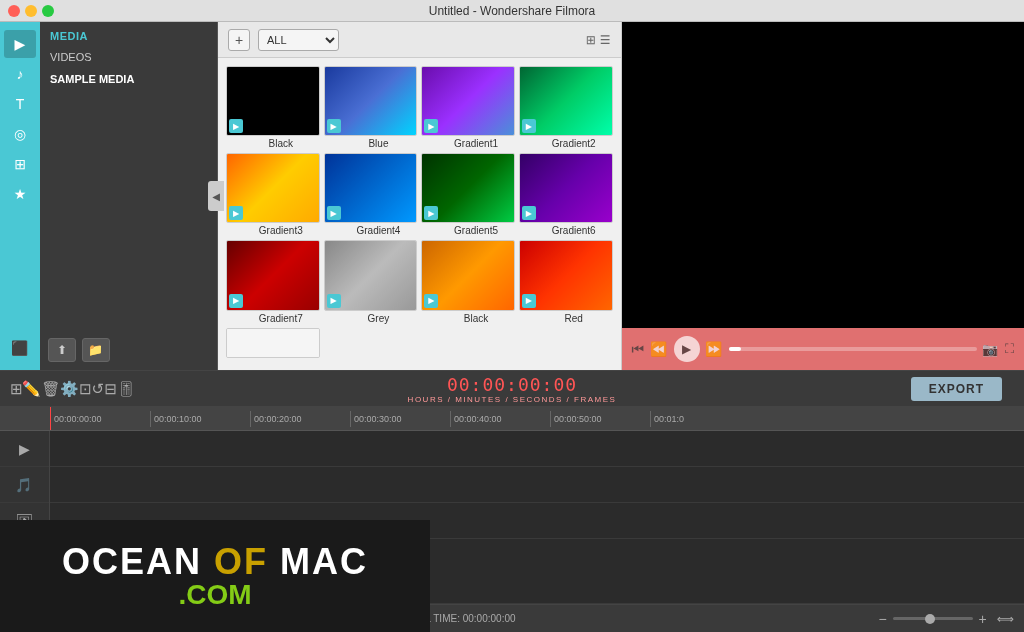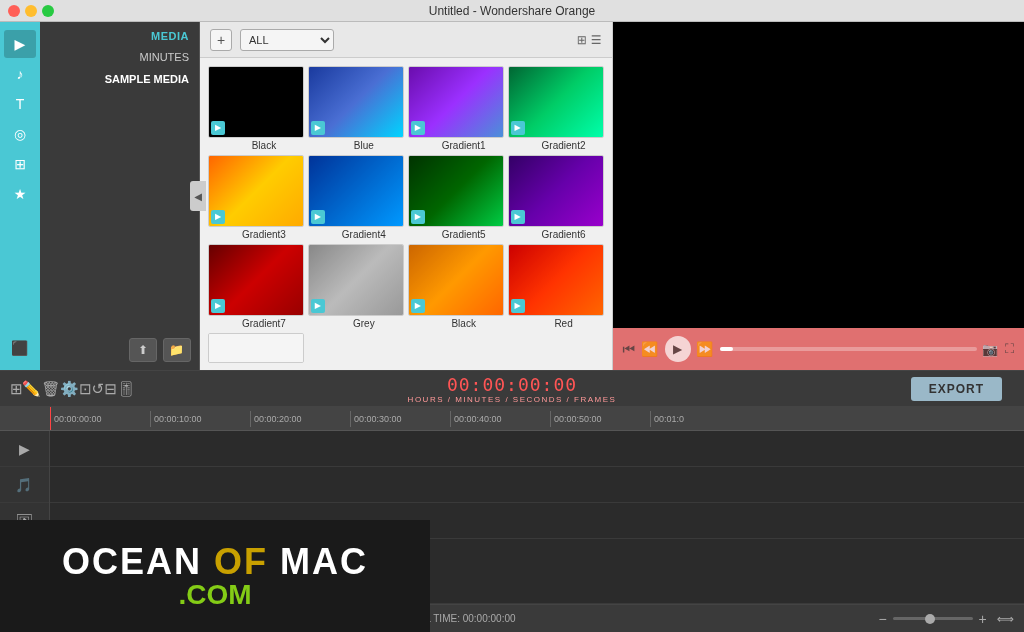--- a/index.html
+++ b/index.html
@@ -30,23 +30,22 @@
       padding-top: 8px; gap: 2px;
     }
     .sidebar-icon {
       width: 32px; height: 28px; display: flex; align-items: center; justify-content: center;
       color: white; font-size: 14px; cursor: pointer; border-radius: 3px;
     }
     .sidebar-icon.active { background: rgba(0,0,0,0.2); }
 
     
     .left-panel {
-      width: 160px; background: #3a3a3a; display: flex; flex-direction: column;
+      width: 178px; background: #3a3a3a; display: flex; flex-direction: column;
       border-right: 1px solid #555;
-      align-items: flex-end;
     }
     .left-panel-title {
       color: #4ac8d4; font-size: 11px; font-weight: bold; padding: 8px 10px 4px;
       letter-spacing: 0.5px;
     }
     .left-panel-item {
       color: #ccc; font-size: 11px; padding: 5px 10px; cursor: pointer;
     }
     .left-panel-item.active { color: white; font-weight: bold; }
     .left-panel-bottom {
@@ -67,21 +66,21 @@
       height: 36px; background: #e8e8e8; border-bottom: 1px solid #ccc;
       display: flex; align-items: center; padding: 0 10px; gap: 8px;
     }
     .add-btn {
       width: 22px; height: 22px; border: 1px solid #aaa; border-radius: 3px;
       background: #f5f5f5; display: flex; align-items: center; justify-content: center;
       font-size: 14px; cursor: pointer; color: #555;
     }
     .filter-select {
       height: 22px; border: 1px solid #aaa; border-radius: 3px;
-      background: #f5f5f5; font-size: 11px; padding: 0 4px; width: 94px; color: #333;
+      background: #f5f5f5; font-size: 11px; padding: 0 4px; width: 81px; color: #333;
       cursor: pointer;
     }
     .view-icons { margin-left: auto; display: flex; gap: 4px; }
     .view-icon { font-size: 12px; color: #666; cursor: pointer; }
 
     .media-grid {
       flex: 1; overflow-y: auto; padding: 8px; display: grid;
       grid-template-columns: repeat(4, 1fr); gap: 4px; align-content: start;
     }
     .media-item { display: flex; flex-direction: column; align-items: center; cursor: pointer; }
@@ -229,39 +228,39 @@
   </style>
 </head>
 <body>
 
 <div class="titlebar">
   <div class="traffic-lights">
     <div class="tl tl-close"></div>
     <div class="tl tl-min"></div>
     <div class="tl tl-max"></div>
   </div>
-  <span class="titlebar-title">Untitled - Wondershare Orange</span>
+  <span class="titlebar-title">Untitled - Wondershare Filmora</span>
 </div>
 
 <div class="main">
   <div class="top-section">
 
     <div class="sidebar-icons">
       <div class="sidebar-icon active">▶</div>
       <div class="sidebar-icon">♪</div>
       <div class="sidebar-icon">T</div>
       <div class="sidebar-icon">◎</div>
       <div class="sidebar-icon">⊞</div>
       <div class="sidebar-icon">★</div>
       <div class="sidebar-icon" style="margin-top:auto; margin-bottom:8px;">⬛</div>
     </div>
 
     <div class="left-panel">
       <div class="left-panel-title">MEDIA</div>
-      <div class="left-panel-item">MINUTES</div>
+      <div class="left-panel-item">VIDEOS</div>
       <div class="left-panel-item active">SAMPLE MEDIA</div>
       <div class="left-panel-bottom">
         <div class="lp-btn">⬆</div>
         <div class="lp-btn">📁</div>
       </div>
     </div>
 
     <div class="media-area">
       <div class="collapse-arrow">◀</div>
       <div class="media-toolbar">

